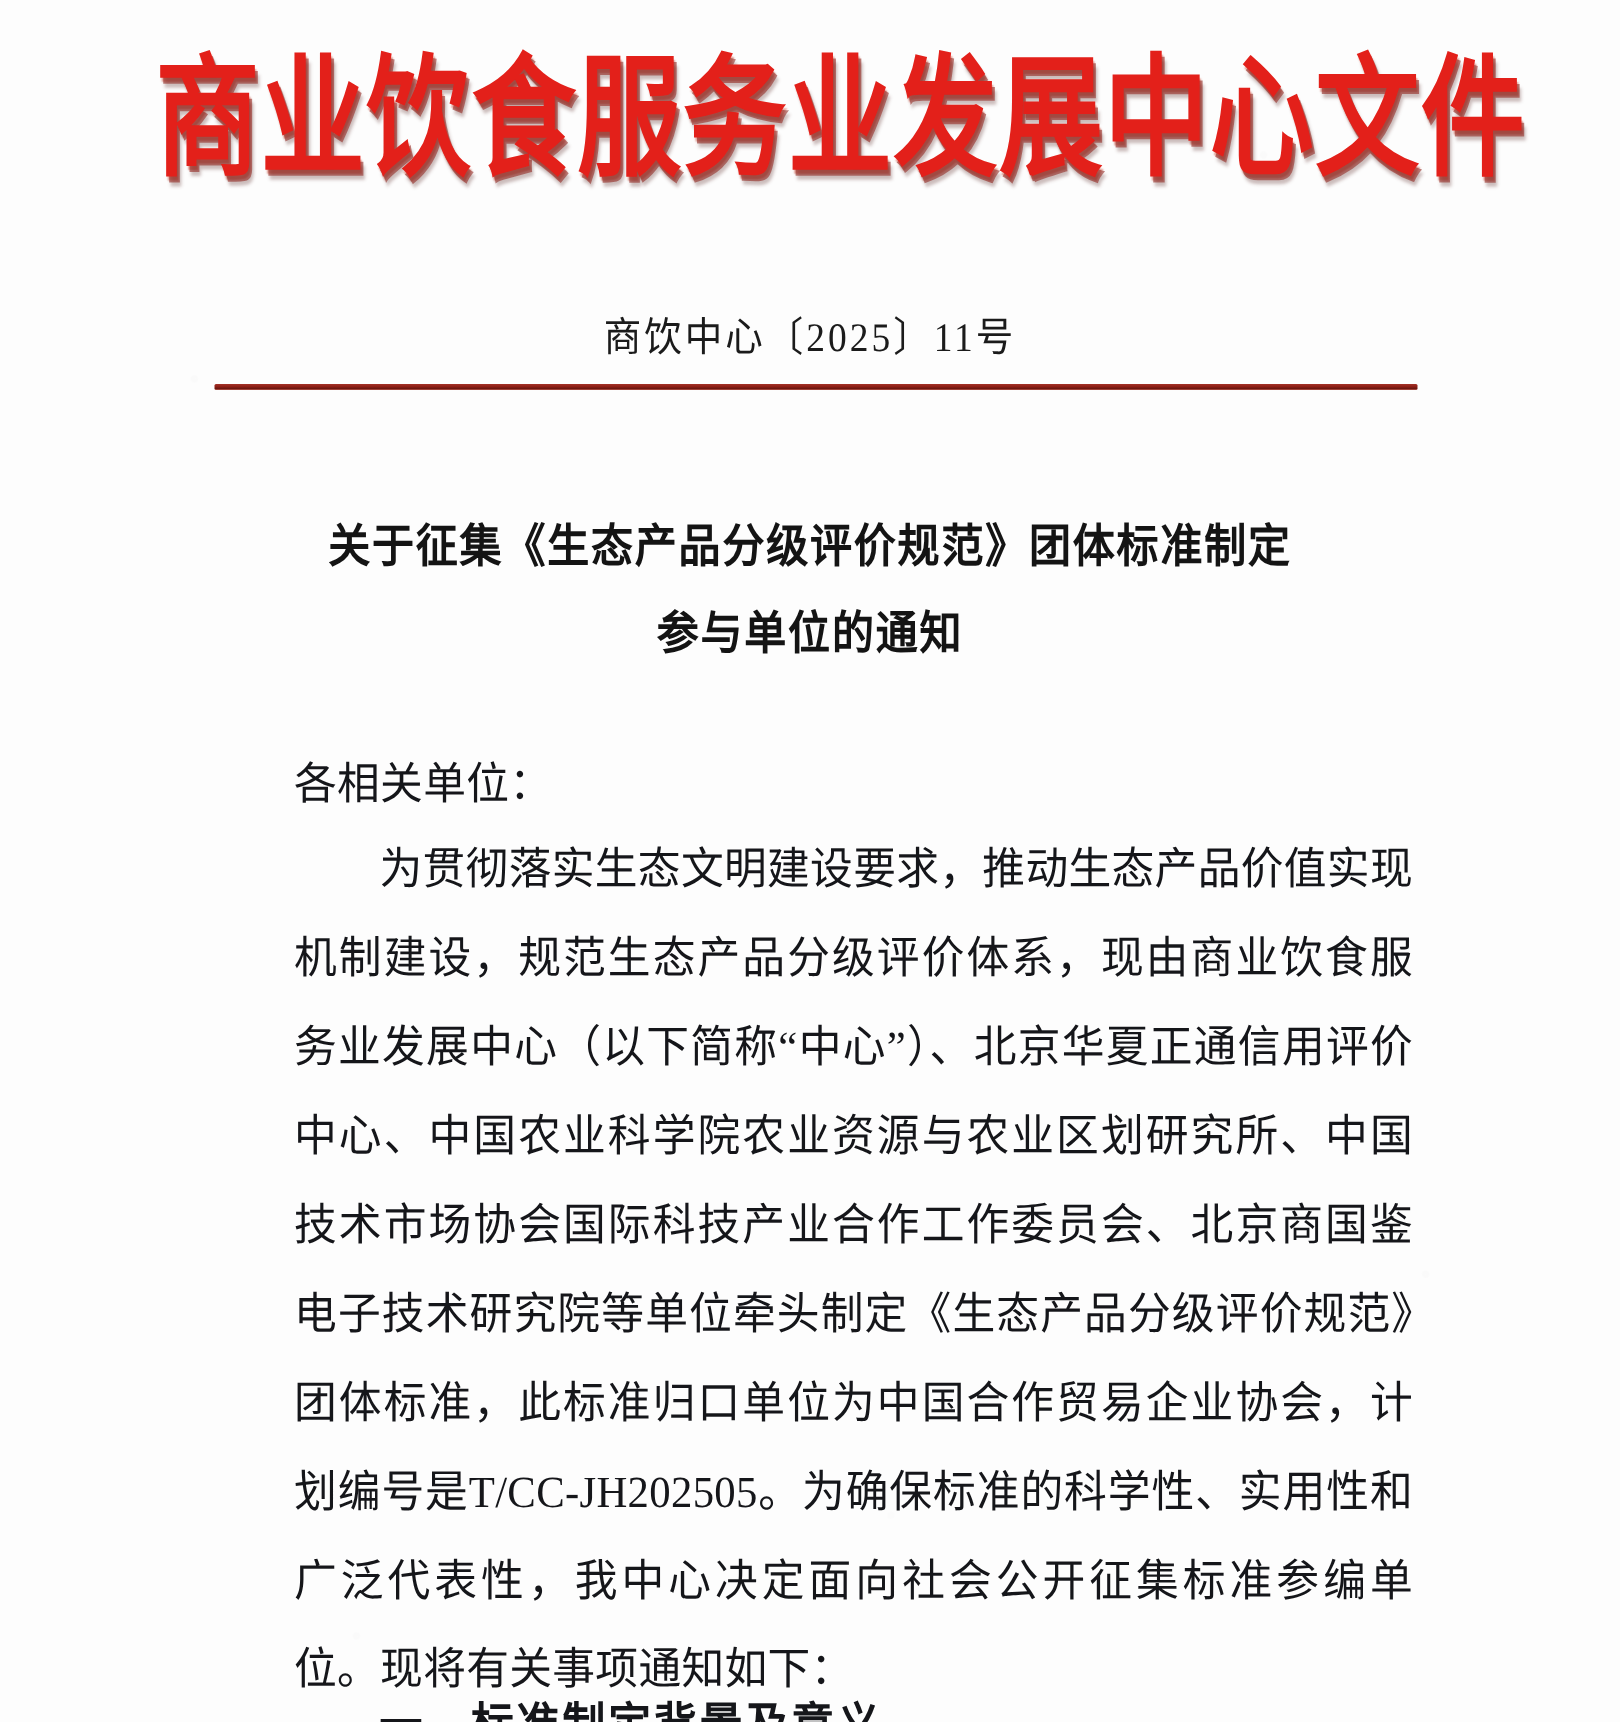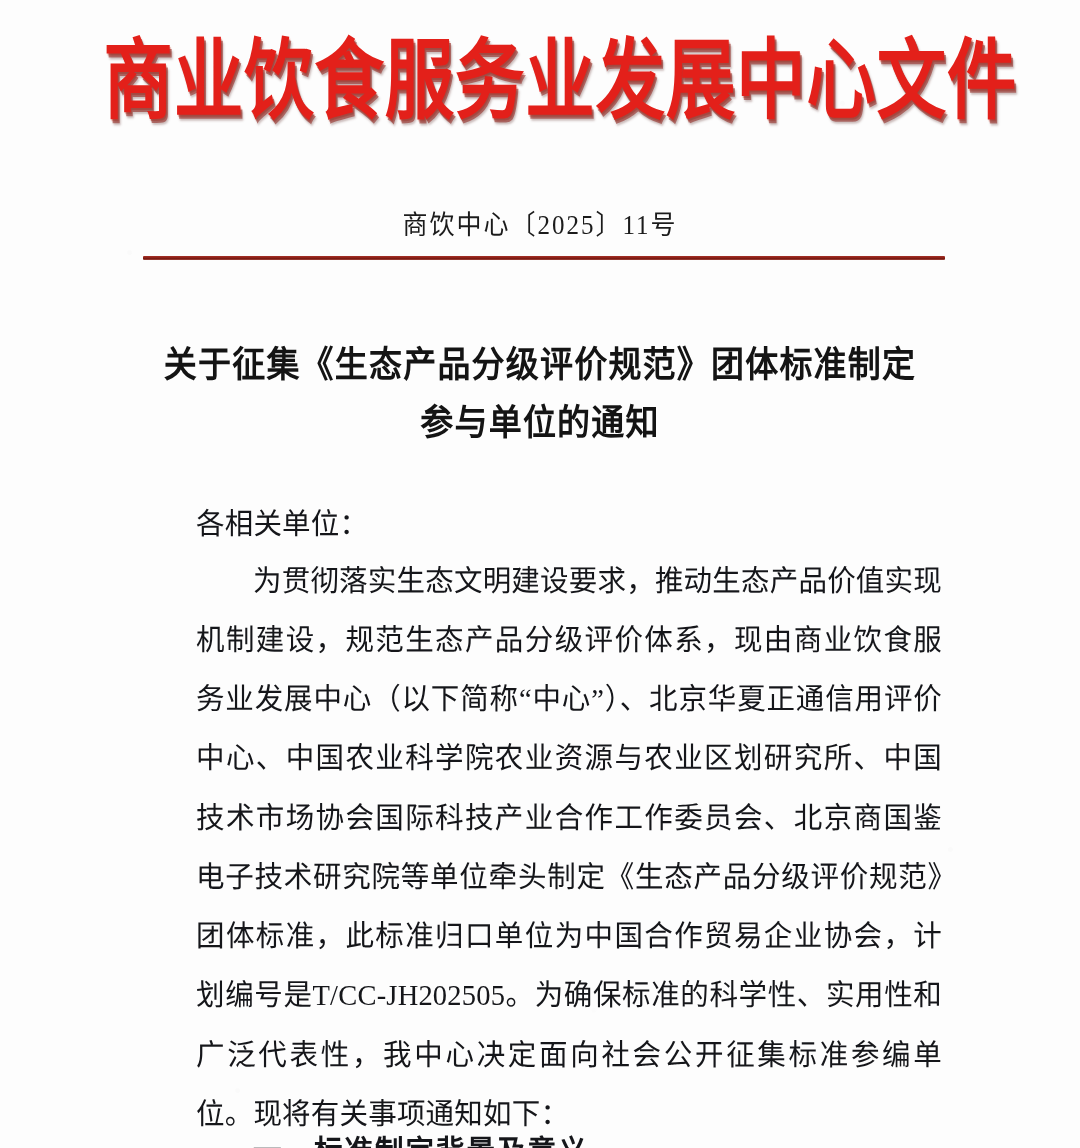--- a/index.html
+++ b/index.html
@@ -84,21 +84,21 @@
 
   
   .doc-title {
     position: absolute;
     left: 140px;
     top: 336px;
     width: 800px;
     text-align: center;
     font-family: Liberation Sans, sans-serif;
     font-weight: 700;
-    font-size: 33px;
+    font-size: 28px;
     line-height: 58px;
     letter-spacing: 1.2px;
     color: #141414;
   }
   .doc-title .tline {
     display: block;
     transform: scaleY(1.1);
   }
 
   

